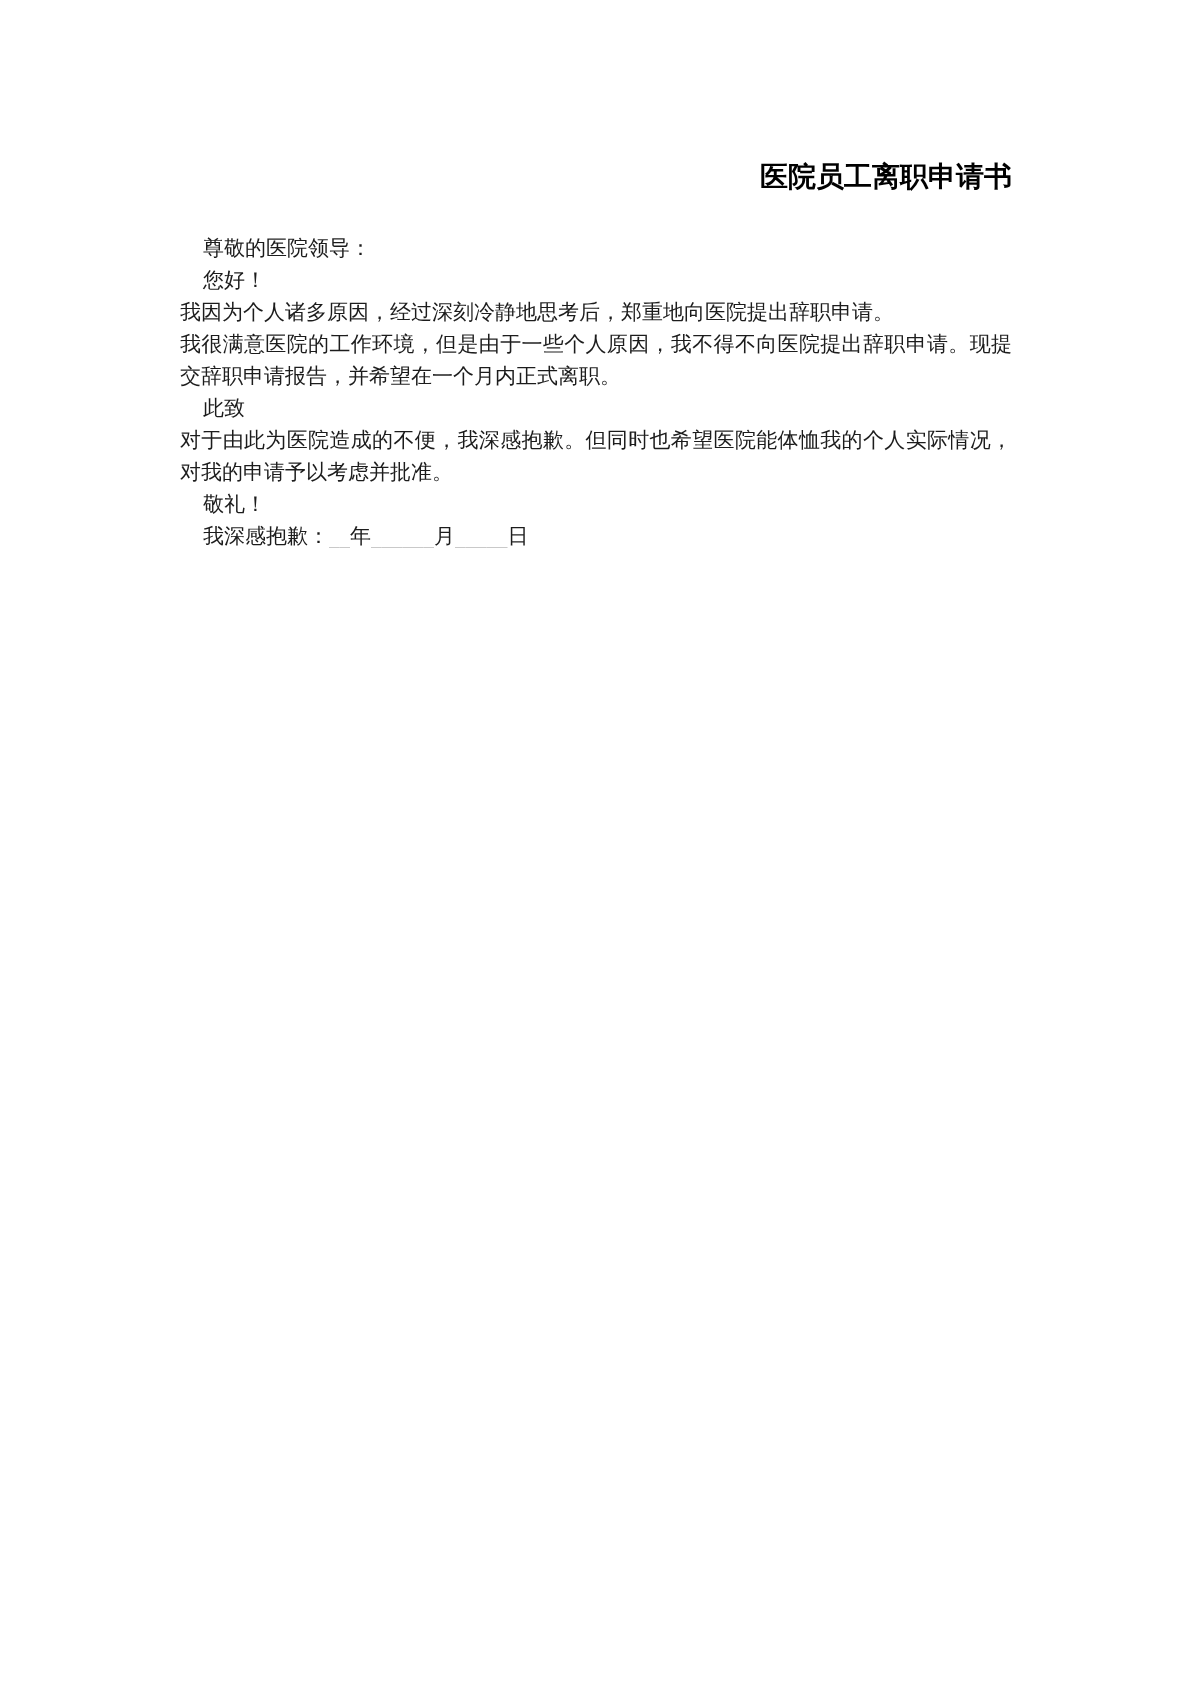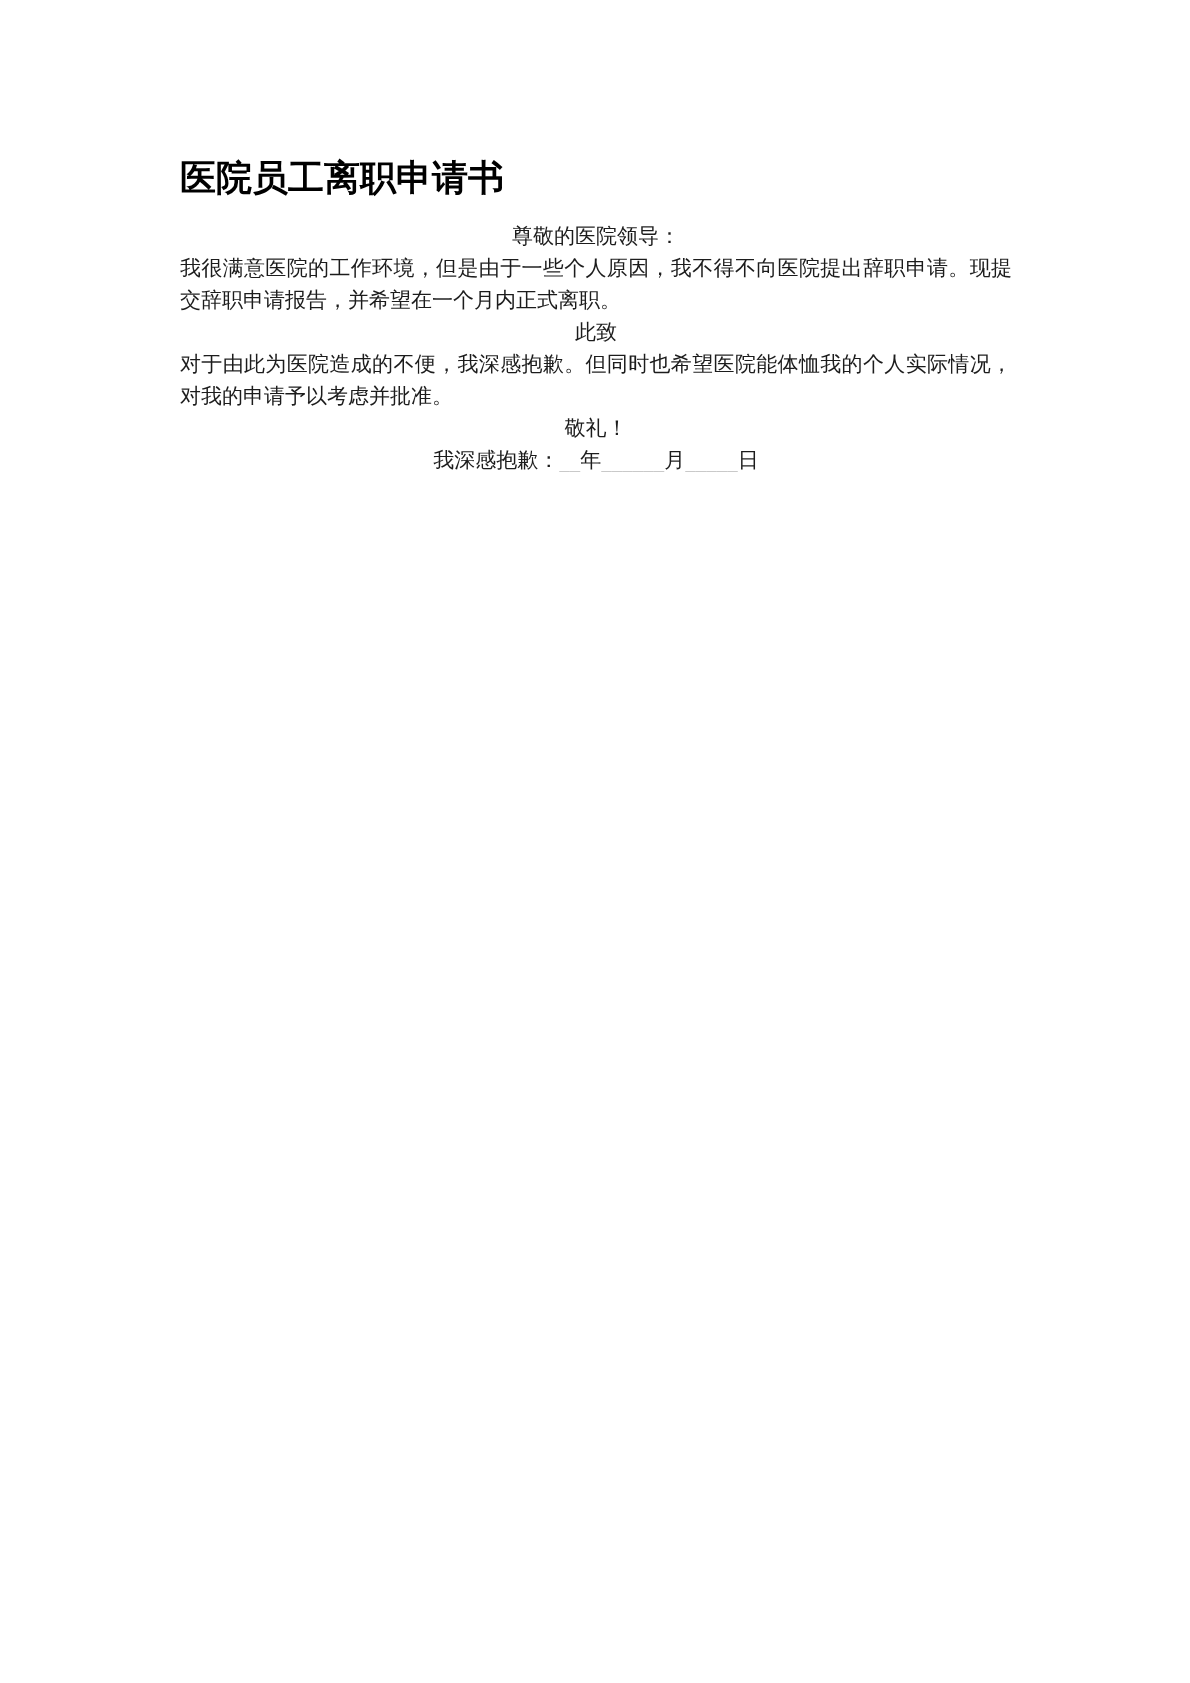--- a/index.html
+++ b/index.html
@@ -15,59 +15,62 @@
     overflow: hidden;
     font-family: "DejaVu Serif", serif;
   }
   .content {
     position: absolute;
     left: 180px;
     top: 150px;
     width: 832px;
   }
   .doc-title {
-    margin: 0 0 16px 0;
-    font-size: 36px;
+    margin: 0 0 28px 0;
+    font-size: 28px;
     line-height: 54px;
     font-weight: 700;
-    text-align: left;
+    text-align: right;
     letter-spacing: 0;
     color: var(--title-text, #000000);
   }
   .line {
     margin: 0;
     font-size: 21px;
     line-height: 32px;
     color: var(--body-text, #1c1c1c);
     text-align: justify;
     text-justify: inter-ideograph;
   }
   .no-justify {
-    text-align: center;
+    text-align: left;
+    margin-left: 23px;
   }
   .blank {
     color: var(--blank-dark, #7d7d7d);
     letter-spacing: 0;
   }
   .blank-light {
     color: var(--blank-light, #bdbdbd);
     letter-spacing: 0;
   }
 </style>
 </head>
 <body>
 
 <div class="page">
   <div class="content">
 
     <h1 class="doc-title">医院员工离职申请书</h1>
 
     <p class="line no-justify">尊敬的医院领导：</p>
 
+    <p class="line no-justify">您好！</p>
 
+    <p class="line">我因为个人诸多原因，经过深刻冷静地思考后，郑重地向医院提出辞职申请。</p>
 
 
     <p class="line">我很满意医院的工作环境，但是由于一些个人原因，我不得不向医院提出辞职申请。现提交辞职申请报告，并希望在一个月内正式离职。</p>
 
     <p class="line no-justify">此致</p>
 
     <p class="line">对于由此为医院造成的不便，我深感抱歉。但同时也希望医院能体恤我的个人实际情况，对我的申请予以考虑并批准。</p>
 
     <p class="line no-justify">敬礼！</p>
 

